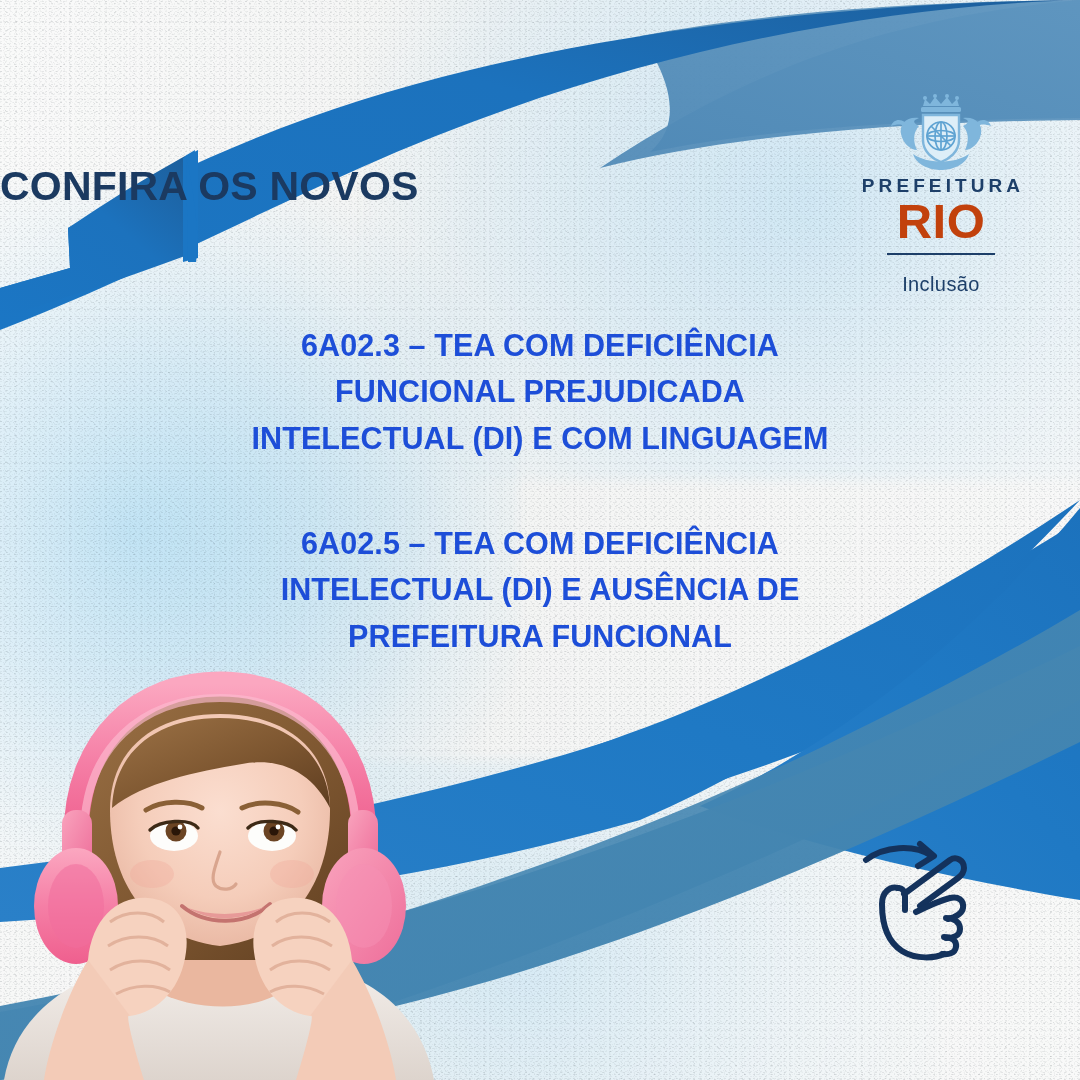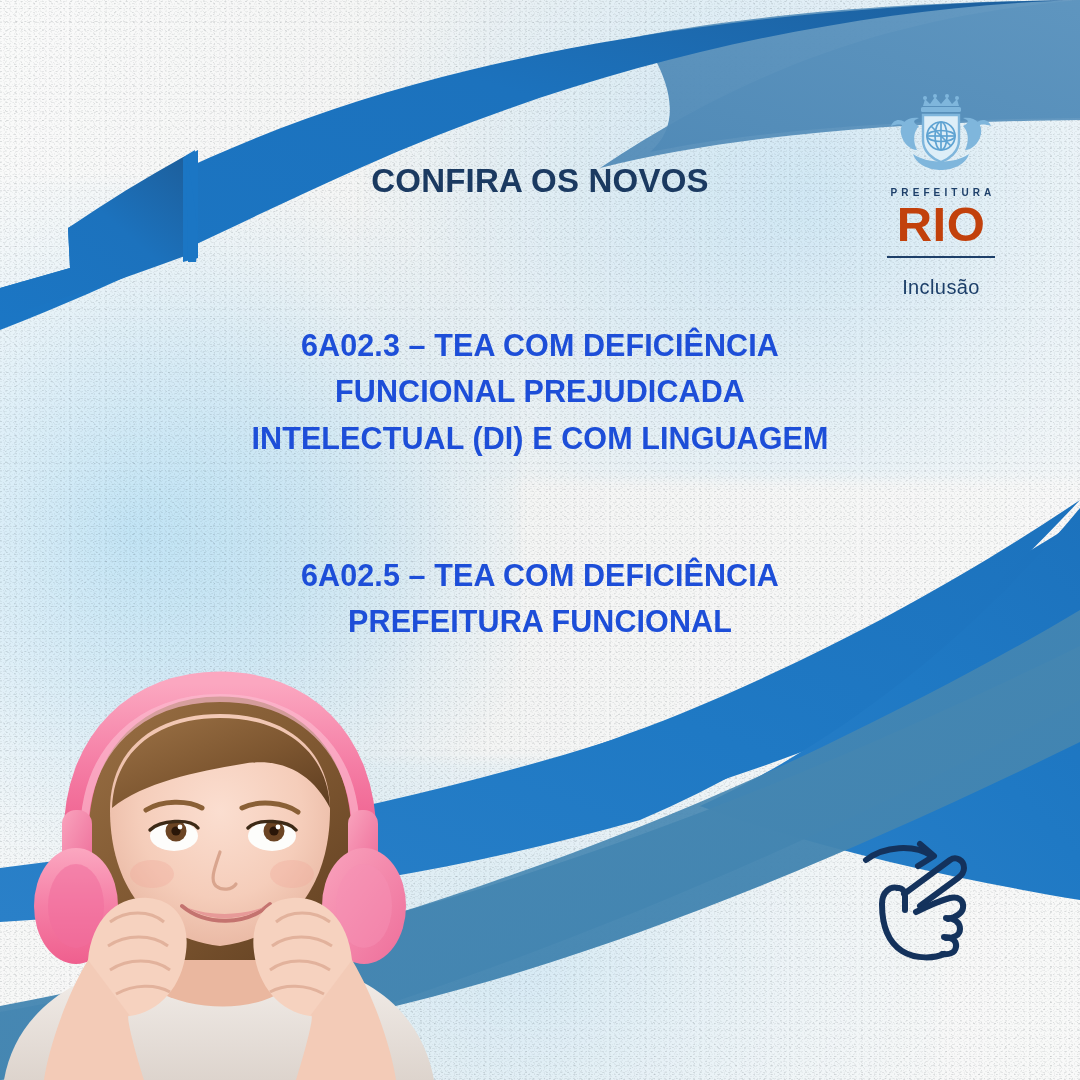--- a/index.html
+++ b/index.html
@@ -72,49 +72,49 @@
   }
   .photo{position:absolute;inset:0;}
   .photo svg{display:block;width:100%;height:100%;}
 
   
   .logo{
     position:absolute;left:855px;top:92px;width:172px;text-align:center;
   }
   .logo-crest{width:100%;height:82px;display:block;}
   .logo-prefeitura{
-    margin-top:14px;
-    font-size:10px;font-weight:bold;letter-spacing:4.1px;
+    margin-top:2px;
+    font-size:19px;font-weight:bold;letter-spacing:4.1px;
     color:#1d3f69;line-height:1;
     padding-left:4px;
   }
   .logo-rio{
     font-size:49px;font-weight:bold;letter-spacing:.5px;
     color:#c2410c;line-height:.94;margin-top:3px;
   }
   .logo-rule{
     width:108px;height:1.6px;background:#1d3f69;margin:9px auto 0;
   }
   .logo-sub{
     margin-top:18px;font-size:20px;color:#1d3f69;letter-spacing:.4px;
   }
 
   
   .headline{
-    position:absolute;left:0;right:0;top:160px;text-align:center;
+    position:absolute;left:0;right:0;top:160px;
     color:#1b3a61;font-weight:bold;
-    font-size:33px;line-height:1.27;letter-spacing:.2px;
+    font-size:41px;line-height:1.27;letter-spacing:.2px;
   }
   .code-block{
     position:absolute;left:0;right:0;text-align:center;
     color:#1d4ed8;font-weight:bold;
     font-size:30.5px;line-height:1.52;letter-spacing:.1px;
   }
   #code-block-1{top:322px;}
-  #code-block-2{top:552px;}
+  #code-block-2{top:520px;}
   .code-line{display:block;white-space:nowrap;}
 
   
   .hand-icon{position:absolute;left:858px;top:838px;width:130px;height:125px;}
   .hand-icon svg{display:block;width:100%;height:100%;}
 </style>
 </head>
 <body>
 
 <div id="poster">
@@ -328,20 +328,21 @@
   </div>
 
   <div class="code-block" id="code-block-1">
     <span class="code-line">6A02.3 – TEA COM DEFICIÊNCIA</span>
     <span class="code-line">FUNCIONAL PREJUDICADA</span>
     <span class="code-line">INTELECTUAL (DI) E COM LINGUAGEM</span>
   </div>
 
   <div class="code-block" id="code-block-2">
     <span class="code-line">6A02.5 – TEA COM DEFICIÊNCIA</span>
+    <span class="code-line">INTELECTUAL (DI) E AUSÊNCIA DE</span>
     <span class="code-line">PREFEITURA FUNCIONAL</span>
   </div>
 
   <div class="hand-icon">
     <svg viewBox="0 0 130 125" xmlns="http://www.w3.org/2000/svg">
       <g fill="none" stroke="#14325c" stroke-width="6" stroke-linecap="round" stroke-linejoin="round">
 
         <path d="M 8 22 C 26 8 56 6 74 18"></path>
         <path d="M 62 6 L 76 18 L 60 28"></path>
 

